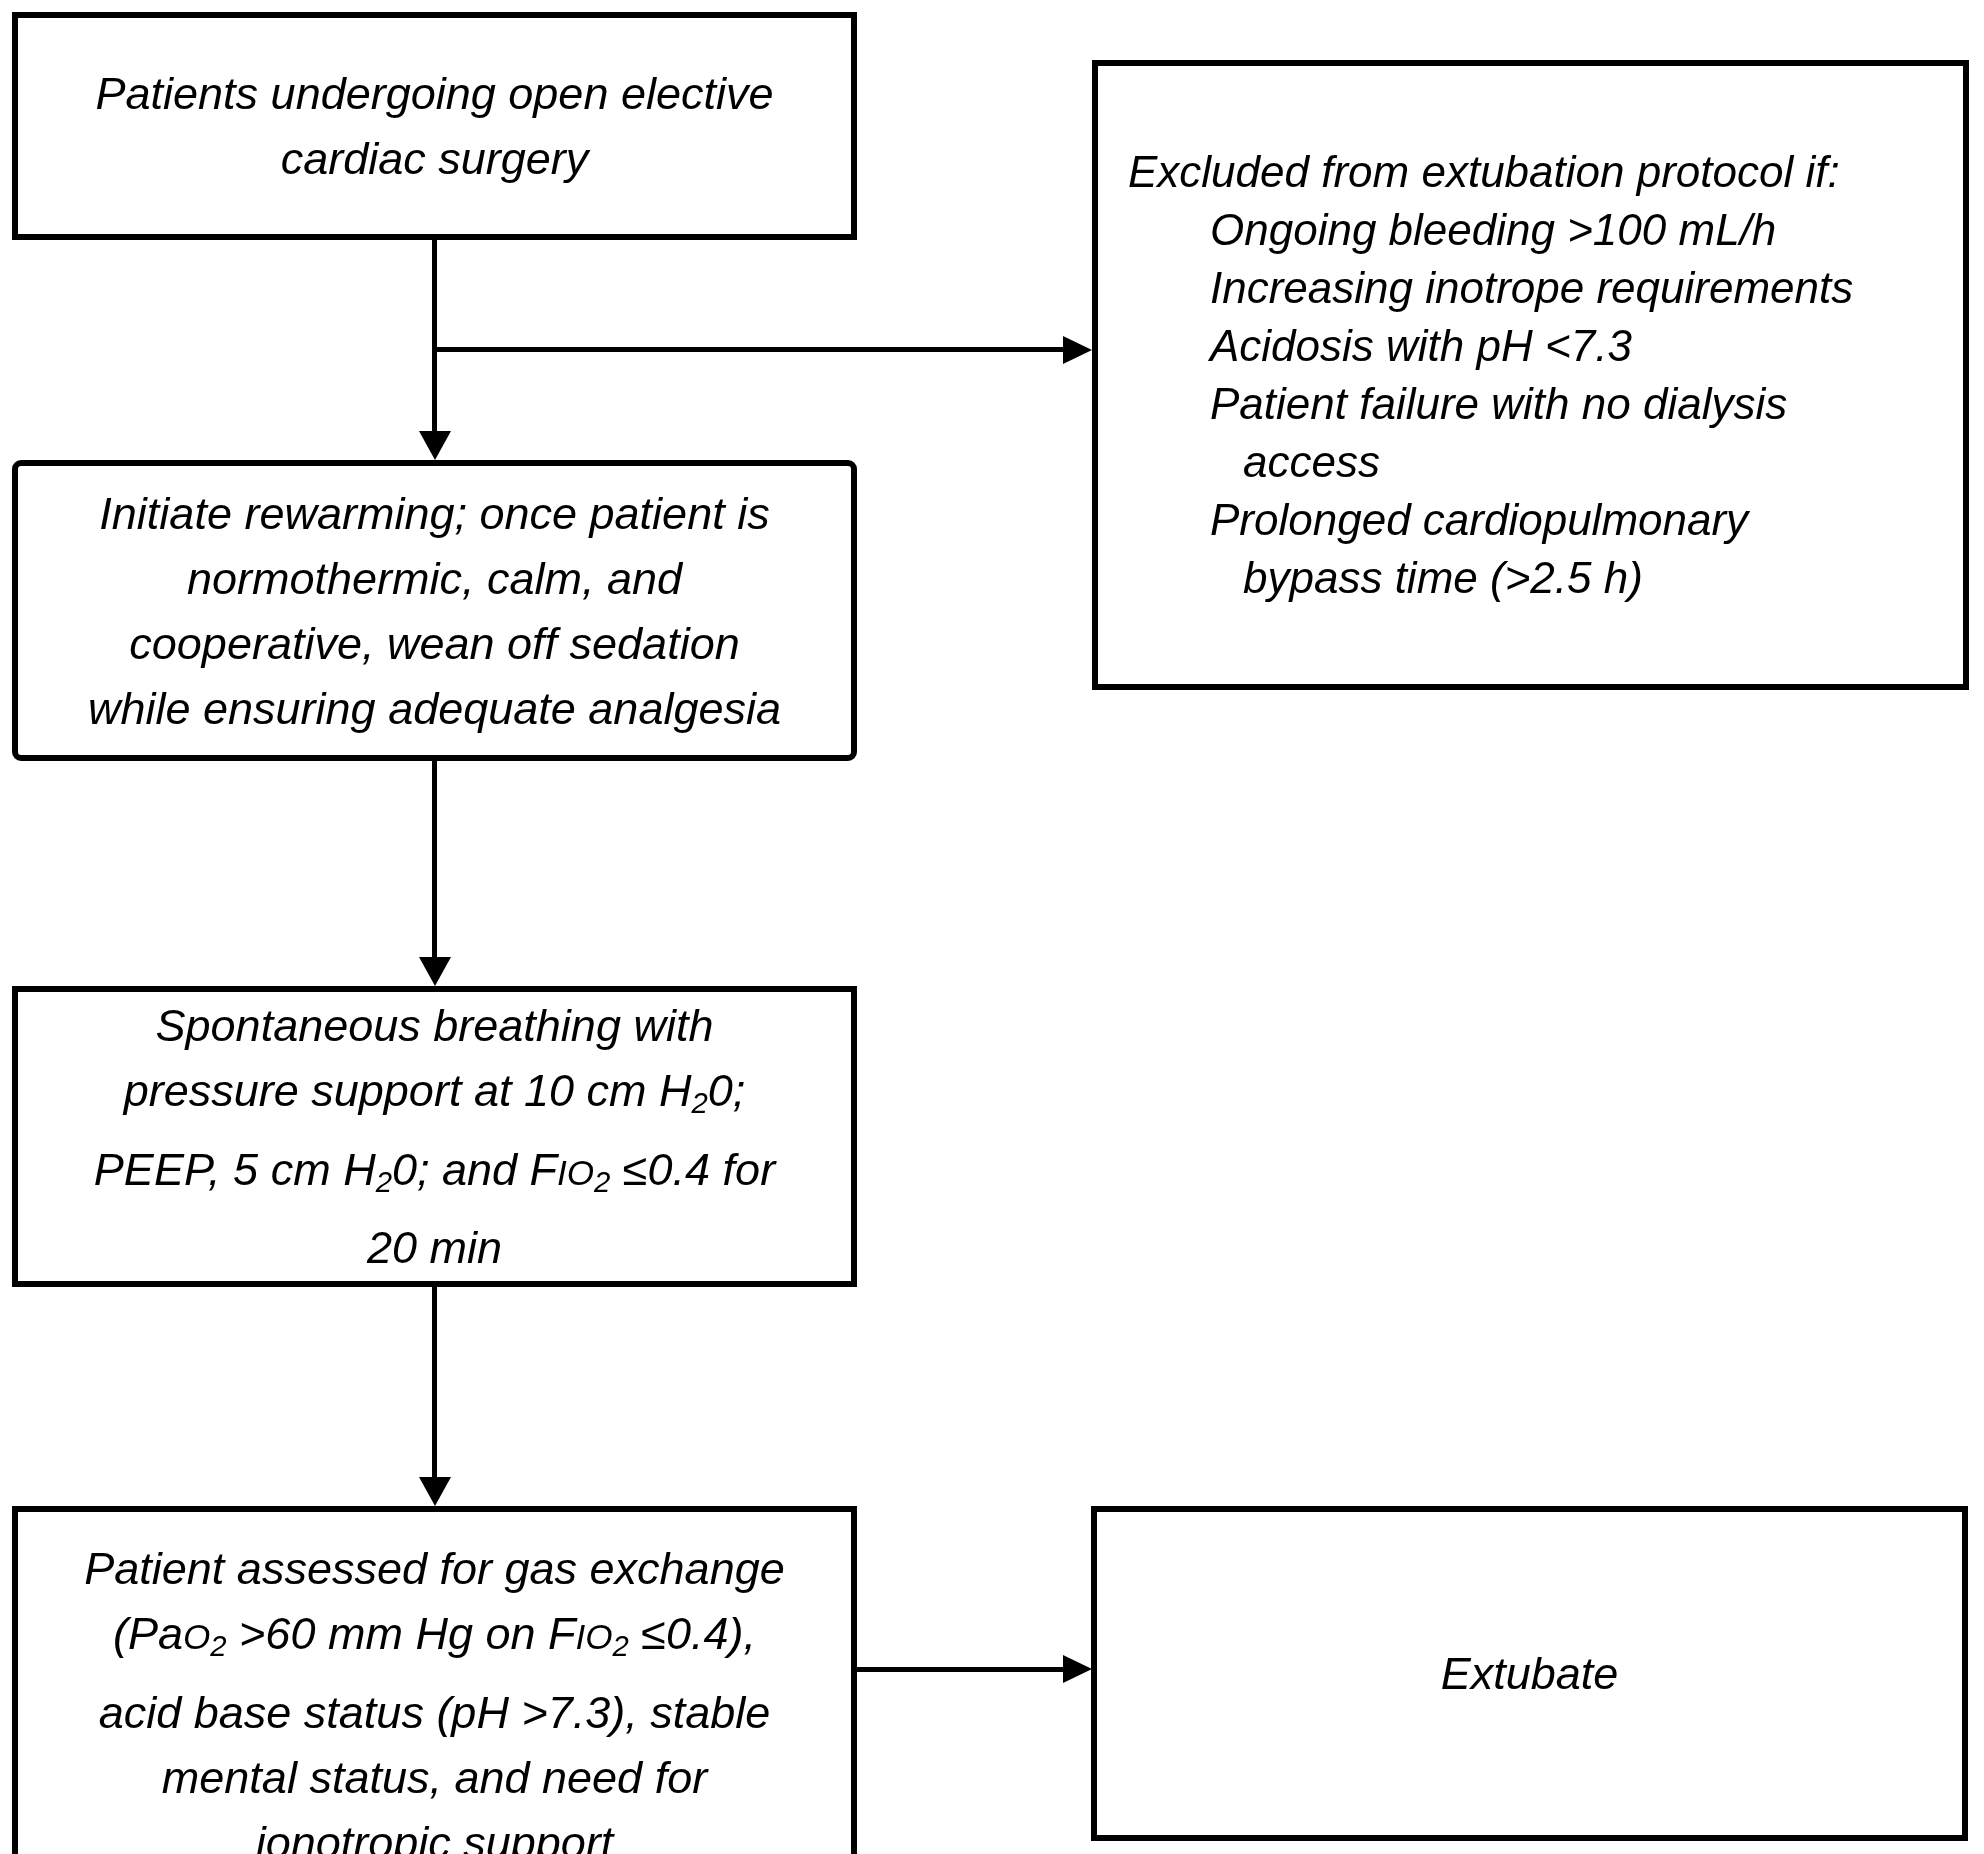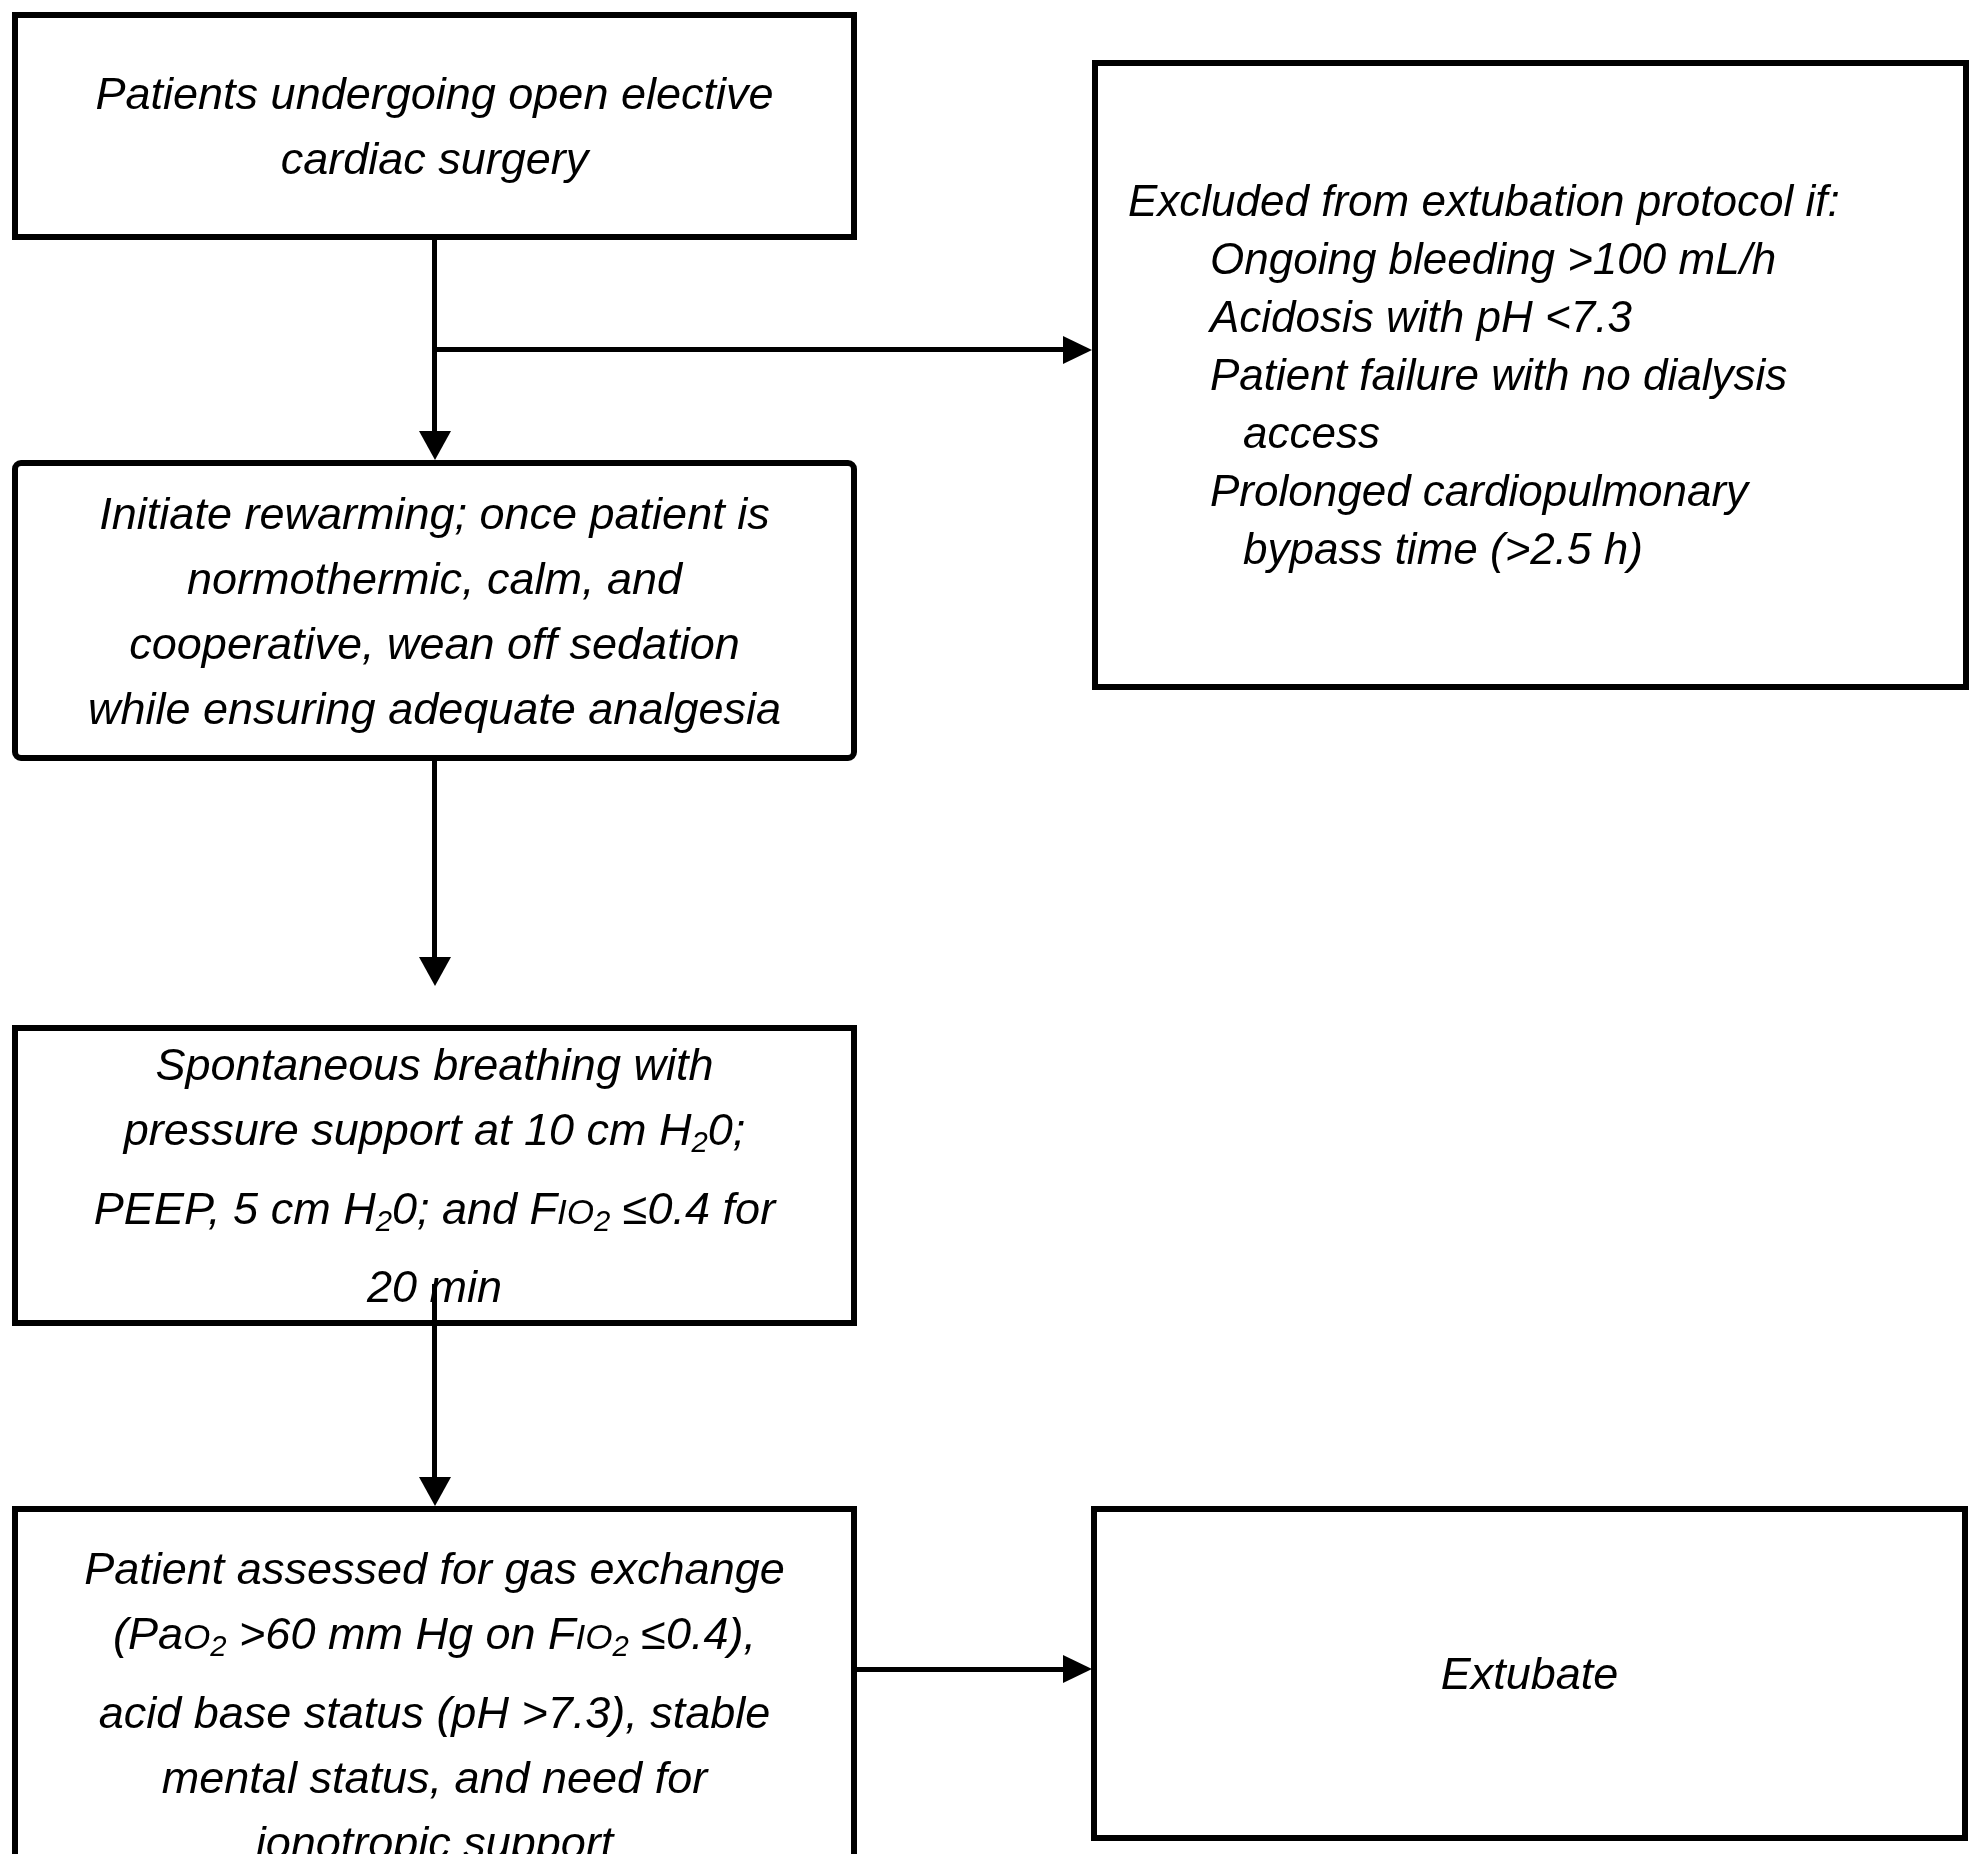--- a/index.html
+++ b/index.html
@@ -61,37 +61,38 @@
   <div class="box center-text" style="left:12px;top:12px;width:845px;height:228px;">
       <div class="tline"><span>Patients undergoing open elective</span></div>
       <div class="tline"><span>cardiac surgery</span></div>
     </div>
 
   <div class="box" style="left:1092px;top:34px;width:877px;height:630px;margin-top:26px;">
     <div class="excluded-content">
       <div class="excluded-title">Excluded from extubation protocol if:</div>
       <div class="excluded-items">
           <div class="item-line">Ongoing bleeding &gt;100 mL/h</div>
+          <div class="item-line">Increasing inotrope requirements</div>
           <div class="item-line">Acidosis with pH &lt;7.3</div>
           <div class="item-line">Patient failure with no dialysis</div>
           <div class="item-line cont">access</div>
           <div class="item-line">Prolonged cardiopulmonary</div>
           <div class="item-line cont">bypass time (&gt;2.5 h)</div>
         </div>
     </div>
   </div>
 
   <div class="box center-text" style="left:12px;top:460px;width:845px;height:301px;border-radius:9px;">
       <div class="tline"><span>Initiate rewarming; once patient is</span></div>
       <div class="tline"><span>normothermic, calm, and</span></div>
       <div class="tline"><span>cooperative, wean off sedation</span></div>
       <div class="tline"><span>while ensuring adequate analgesia</span></div>
     </div>
 
-  <div class="box center-text" style="left:12px;top:986px;width:845px;height:301px;margin-top:39px;">
+  <div class="box center-text" style="left:12px;top:986px;width:845px;height:301px;">
       <div class="tline"><span>Spontaneous breathing with</span></div>
       <div class="tline"><span>pressure support at 10 cm H</span><span class="sub">2</span><span>0;</span></div>
       <div class="tline"><span>PEEP, 5 cm H</span><span class="sub">2</span><span>0; and F</span><span class="sc">IO</span><span class="sub">2</span><span> ≤0.4 for</span></div>
       <div class="tline"><span>20 min</span></div>
     </div>
 
   <div class="box center-text" style="left:12px;top:1506px;width:845px;height:399px;align-items:center;">
       <div class="tline"><span>Patient assessed for gas exchange</span></div>
       <div class="tline"><span>(Pa</span><span class="sc">O</span><span class="sub">2</span><span> &gt;60 mm Hg on F</span><span class="sc">IO</span><span class="sub">2</span><span> ≤0.4),</span></div>
       <div class="tline"><span>acid base status (pH &gt;7.3), stable</span></div>

